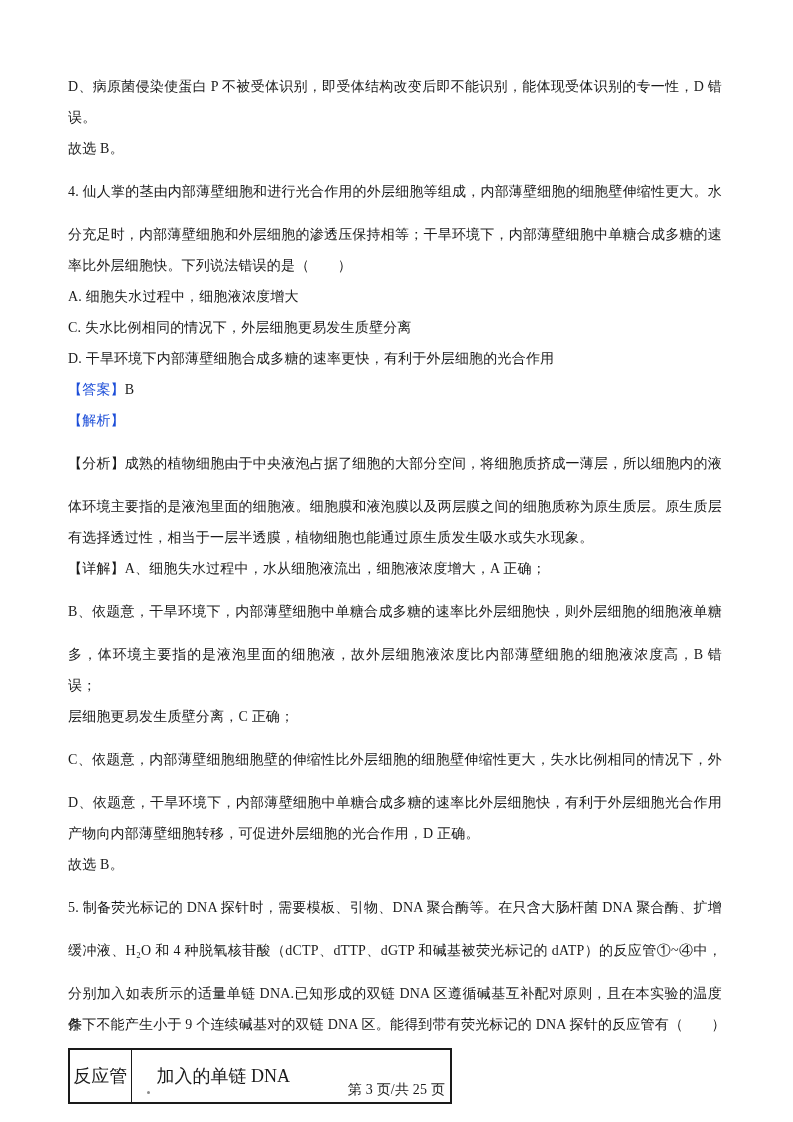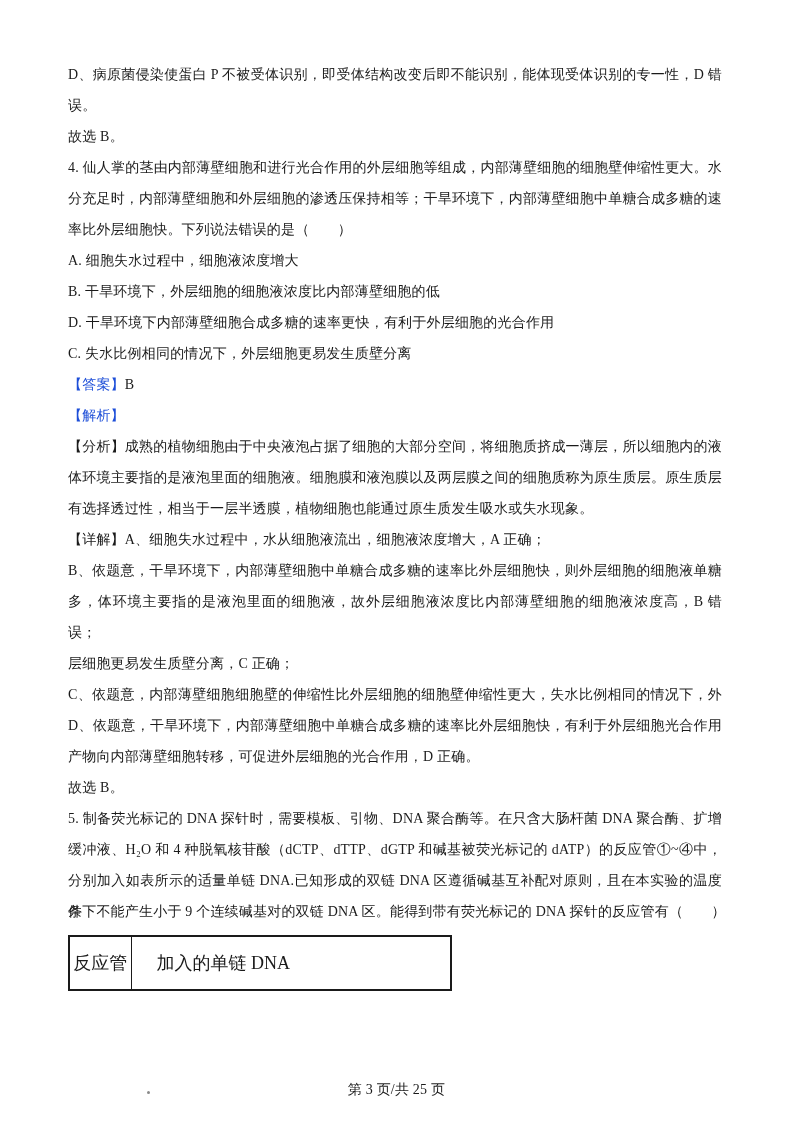--- a/index.html
+++ b/index.html
@@ -24,20 +24,21 @@
     height:31px;
     letter-spacing:0.2px;
     white-space:nowrap;
     overflow:visible;
   }
   .line.just {
     white-space:normal;
     text-align:justify;
     text-align-last:justify;
     text-justify:inter-character;
+    margin-top:12px;
   }
   .blue { color:#1d4ed8; }
   .dna-table {
     border-collapse:collapse;
     margin-top:8px;
     border:2px solid #1a1a1a;
   }
   .dna-table td {
     border:1px solid #1a1a1a;
     font-size:18px;
@@ -75,23 +76,22 @@
       </div>
 
     <div>
         <div class="line just">4. 仙人掌的茎由内部薄壁细胞和进行光合作用的外层细胞等组成，内部薄壁细胞的细胞壁伸缩性更大。水</div>
         <div class="line just">分充足时，内部薄壁细胞和外层细胞的渗透压保持相等；干旱环境下，内部薄壁细胞中单糖合成多糖的速</div>
         <div class="line">率比外层细胞快。下列说法错误的是（　　）</div>
       </div>
 
     <div>
         <div class="line">A. 细胞失水过程中，细胞液浓度增大</div>
-        <div class="line">B. 干旱环境下，外层细胞的细胞液浓度比内部薄壁细胞的低</div>
+        <div class="line">C. 失水比例相同的情况下，外层细胞更易发生质壁分离</div>
         <div class="line">D. 干旱环境下内部薄壁细胞合成多糖的速率更快，有利于外层细胞的光合作用</div>
-        <div class="line">C. 失水比例相同的情况下，外层细胞更易发生质壁分离</div>
       </div>
 
     <div class="line">
       <span class="blue">【答案】</span><span>B</span>
     </div>
 
     <div class="line">
       <span class="blue">【解析】</span>
     </div>
 

